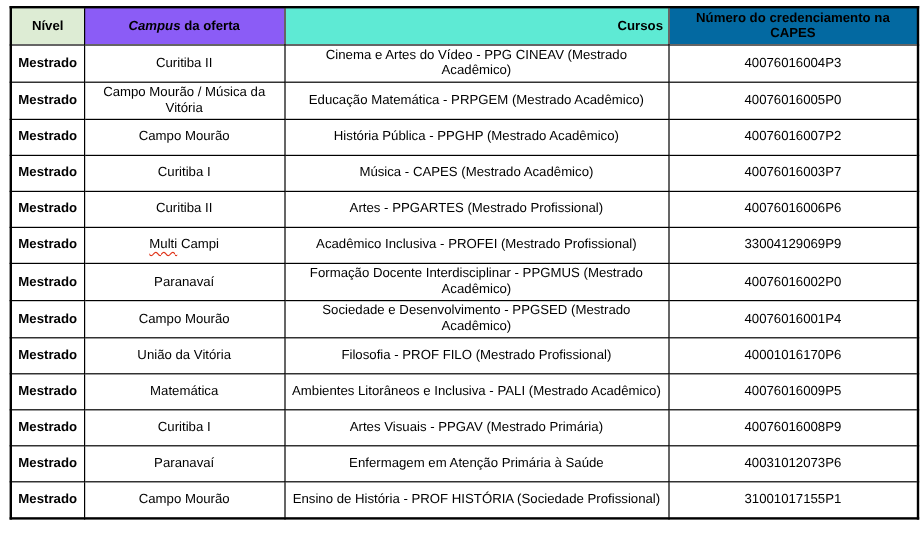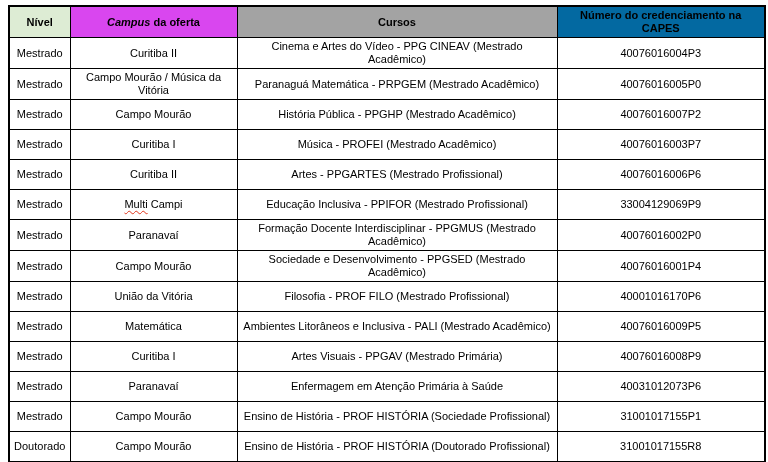--- a/index.html
+++ b/index.html
@@ -38,21 +38,21 @@
   }
   .capes-table thead th {
     font-weight: bold;
     height: 26px;
   }
   .capes-table tbody td {
     height: 25px;
     font-weight: normal;
   }
   .capes-table tbody td.bold {
-    font-weight: normal;
+    font-weight: bold;
   }
   .italic { font-style: italic; }
   .wavy {
     text-decoration: underline wavy #e0351b 1px;
     text-decoration-skip-ink: none;
     text-underline-offset: 2px;
     margin-top: 44px;
   }
   col.c-nivel  { width: 61px;  }
   col.c-campus { width: 167px; }
@@ -66,60 +66,60 @@
   <table class="capes-table">
     <colgroup>
       <col class="c-nivel">
       <col class="c-campus">
       <col class="c-cursos">
       <col class="c-capes">
     </colgroup>
     <thead>
       <tr>
         <th style="background: rgb(221, 236, 212);">Nível</th>
-        <th style="background: #d946ef;"><span class="italic">Campus</span> <span>da oferta</span></th>
-        <th style="background: #a3a3a3;">Cursos</th>
+        <th style="background: #8b5cf6;"><span class="italic">Campus</span> <span>da oferta</span></th>
+        <th style="background: #5eead4; text-align: right;">Cursos</th>
         <th style="background: #0369a1;">Número do credenciamento na CAPES</th>
       </tr>
     </thead>
     <tbody>
         <tr>
           <td class="bold">Mestrado</td>
           <td>Curitiba II</td>
           <td>Cinema e Artes do Vídeo - PPG CINEAV (Mestrado Acadêmico)</td>
           <td>40076016004P3</td>
         </tr>
         <tr>
           <td class="bold">Mestrado</td>
           <td>Campo Mourão / Música da Vitória</td>
-          <td>Paranaguá Matemática - PRPGEM (Mestrado Acadêmico)</td>
+          <td>Educação Matemática - PRPGEM (Mestrado Acadêmico)</td>
           <td>40076016005P0</td>
         </tr>
         <tr>
           <td class="bold">Mestrado</td>
           <td>Campo Mourão</td>
           <td>História Pública - PPGHP (Mestrado Acadêmico)</td>
           <td>40076016007P2</td>
         </tr>
         <tr>
           <td class="bold">Mestrado</td>
           <td>Curitiba I</td>
-          <td>Música - PROFEI (Mestrado Acadêmico)</td>
+          <td>Música - CAPES (Mestrado Acadêmico)</td>
           <td>40076016003P7</td>
         </tr>
         <tr>
           <td class="bold">Mestrado</td>
           <td>Curitiba II</td>
           <td>Artes - PPGARTES (Mestrado Profissional)</td>
           <td>40076016006P6</td>
         </tr>
         <tr>
           <td class="bold">Mestrado</td>
           <td><span class="wavy">Multi</span> Campi</td>
-          <td>Educação Inclusiva - PPIFOR (Mestrado Profissional)</td>
+          <td>Acadêmico Inclusiva - PROFEI (Mestrado Profissional)</td>
           <td>33004129069P9</td>
         </tr>
         <tr>
           <td class="bold">Mestrado</td>
           <td>Paranavaí</td>
           <td>Formação Docente Interdisciplinar - PPGMUS (Mestrado Acadêmico)</td>
           <td>40076016002P0</td>
         </tr>
         <tr>
           <td class="bold">Mestrado</td>
@@ -150,21 +150,15 @@
           <td>Paranavaí</td>
           <td>Enfermagem em Atenção Primária à Saúde</td>
           <td>40031012073P6</td>
         </tr>
         <tr>
           <td class="bold">Mestrado</td>
           <td>Campo Mourão</td>
           <td>Ensino de História - PROF HISTÓRIA (Sociedade Profissional)</td>
           <td>31001017155P1</td>
         </tr>
-        <tr>
-          <td class="bold">Doutorado</td>
-          <td>Campo Mourão</td>
-          <td>Ensino de História - PROF HISTÓRIA (Doutorado Profissional)</td>
-          <td>31001017155R8</td>
-        </tr>
       </tbody>
   </table>
 </div>
 
 </body></html>

